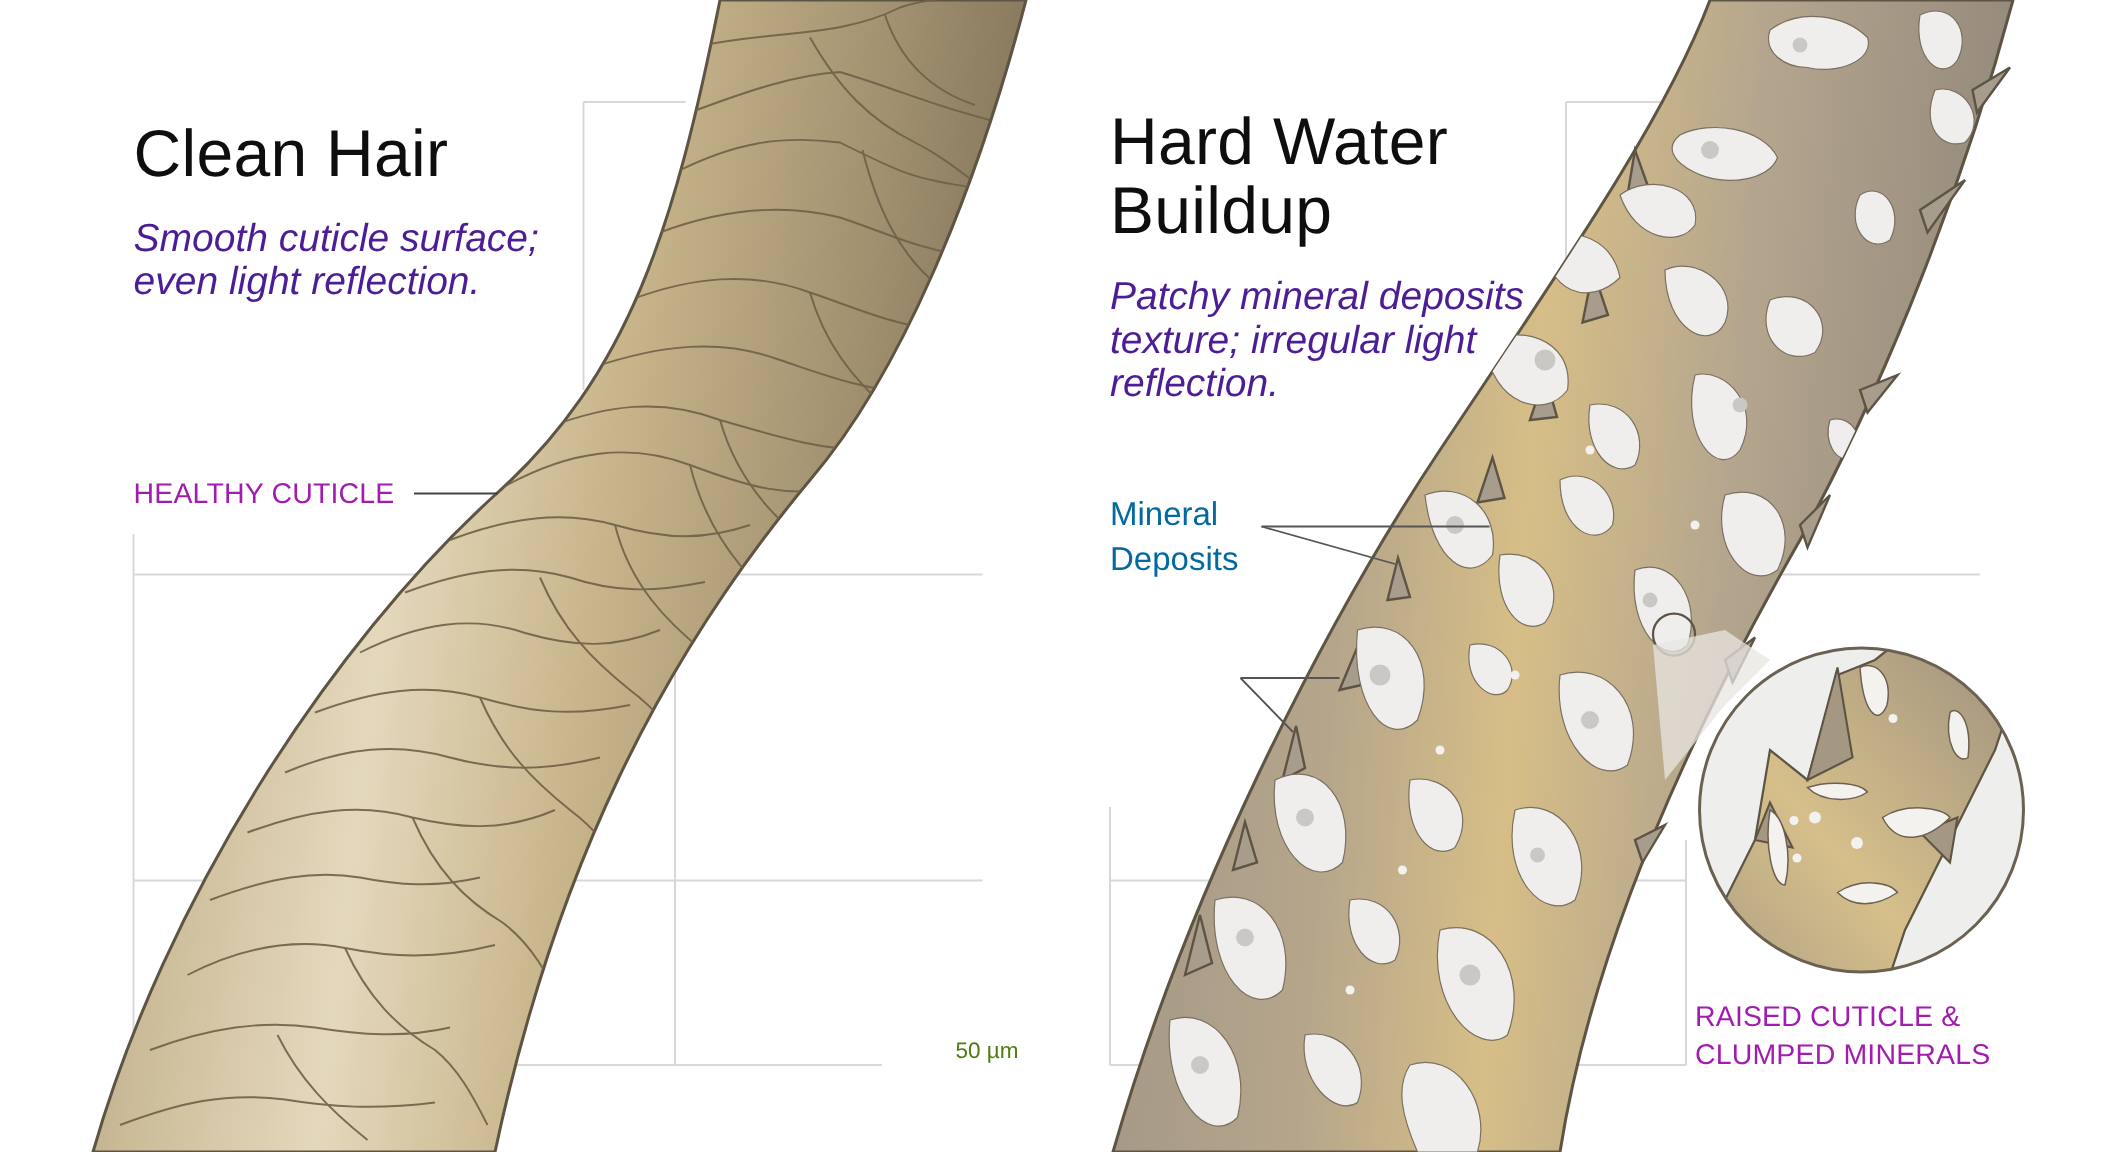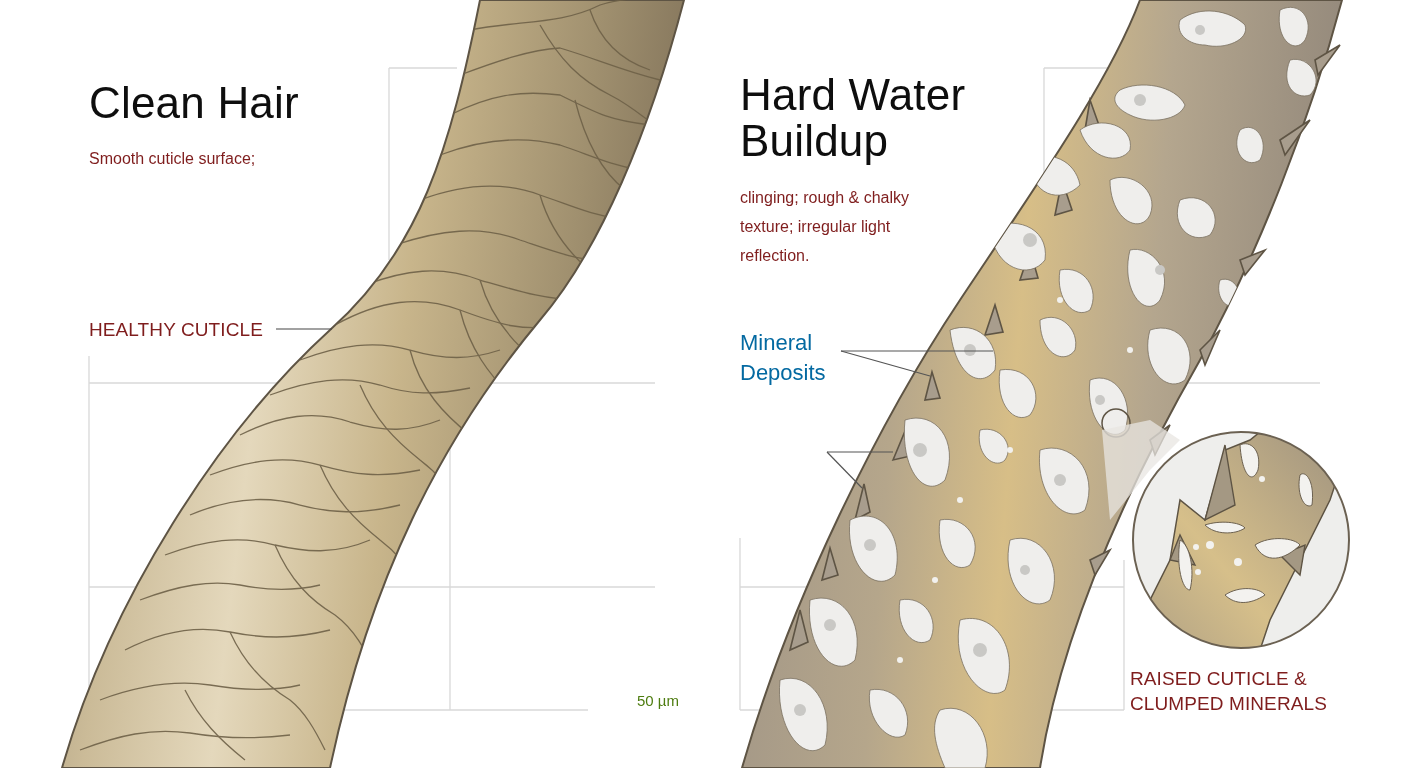--- a/index.html
+++ b/index.html
@@ -7,23 +7,23 @@
       width: 1408px; height: 768px; overflow: hidden;
       background: #ffffff;
       font-family: "Liberation Sans", "DejaVu Sans", sans-serif;
       color: #111111;
       position: relative;
     }
     .stage { position: absolute; left: 0; top: 0; width: 1251px; height: 768px; }
     svg.art { position: absolute; left: 0; top: 0; }
     .txt { position: absolute; margin: 0; }
     .title { font-size: 44px; font-weight: 400; line-height: 46px; letter-spacing: 0.2px; color: #0e0e0e; }
-    .desc { font-size: 16px; line-height: 29px; color: #7f1d1d; }
+    .desc { font-size: 26px; line-height: 29px; color: #4c1d95; font-style: italic; }
     .callout { font-size: 22px; line-height: 29.5px; color: #0369a1; }
-    .caps { font-size: 19px; line-height: 25px; color: #7f1d1d; letter-spacing: 0.1px; }
+    .caps { font-size: 19px; line-height: 25px; color: #a21caf; letter-spacing: 0.1px; }
     .scale { font-size: 15px; color: #4d7c0f; margin-left: 40px; }
     .center { }
   </style>
 </head>
 <body>
 
 <div class="stage">
 
   <svg class="art" width="1408" height="768" viewBox="0 0 1408 768">
     <defs>
@@ -233,30 +233,31 @@
           <circle cx="1262" cy="479" r="3"></circle>
         </g>
       </g>
       <circle cx="1241" cy="540" r="108" fill="none" stroke="#6b6152" stroke-width="2"></circle>
     </g>
   </svg>
 
   <h1 class="txt title" style="left:89px; top:80px;">Clean Hair</h1>
   <div class="txt desc" style="left:89px; top:144px;">
     <div>Smooth cuticle surface;</div>
+    <div>even light reflection.</div>
   </div>
   <div class="txt caps" style="left:89px; top:317px;">HEALTHY CUTICLE</div>
   <div class="txt scale" style="left:597px; top:692px;">50 µm</div>
 
   <h1 class="txt title" style="left:740px; top:72px;">
     <div>Hard Water</div>
     <div>Buildup</div>
   </h1>
   <div class="txt desc" style="left:740px; top:183px;">
-    <div>clinging; rough &amp; chalky</div>
+    <div>Patchy mineral deposits</div>
     <div>texture; irregular light</div>
     <div>reflection.</div>
   </div>
   <div class="txt callout" style="left:740px; top:328px;">
     <div>Mineral</div>
     <div>Deposits</div>
   </div>
   <div class="txt caps center" style="left:1130px; top:666px; width:240px;">
     <div>RAISED CUTICLE &amp;</div>
     <div>CLUMPED MINERALS</div>

